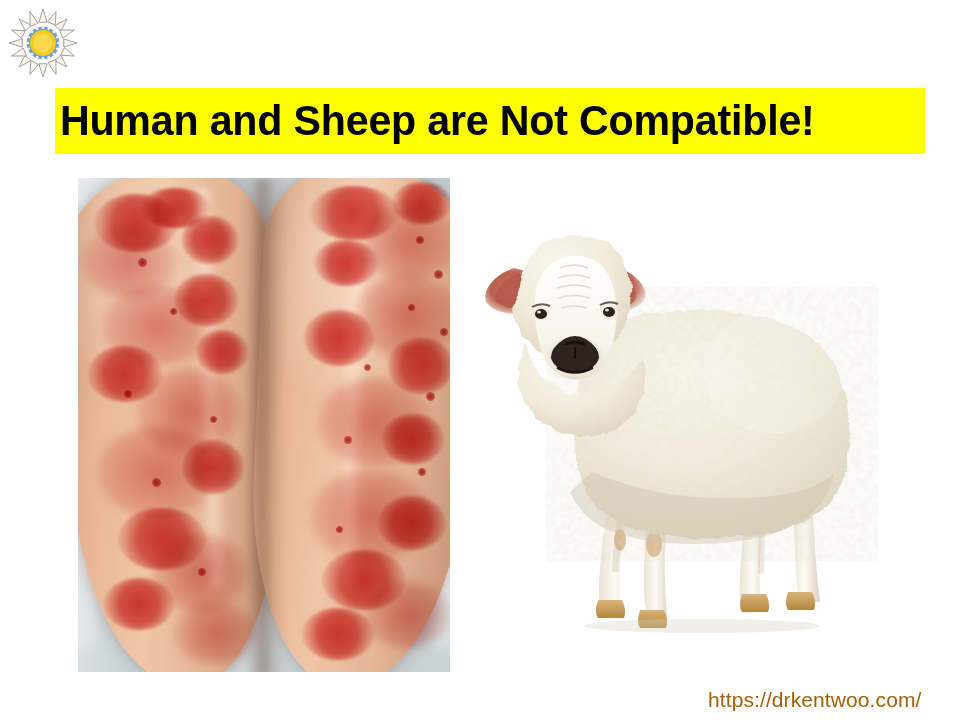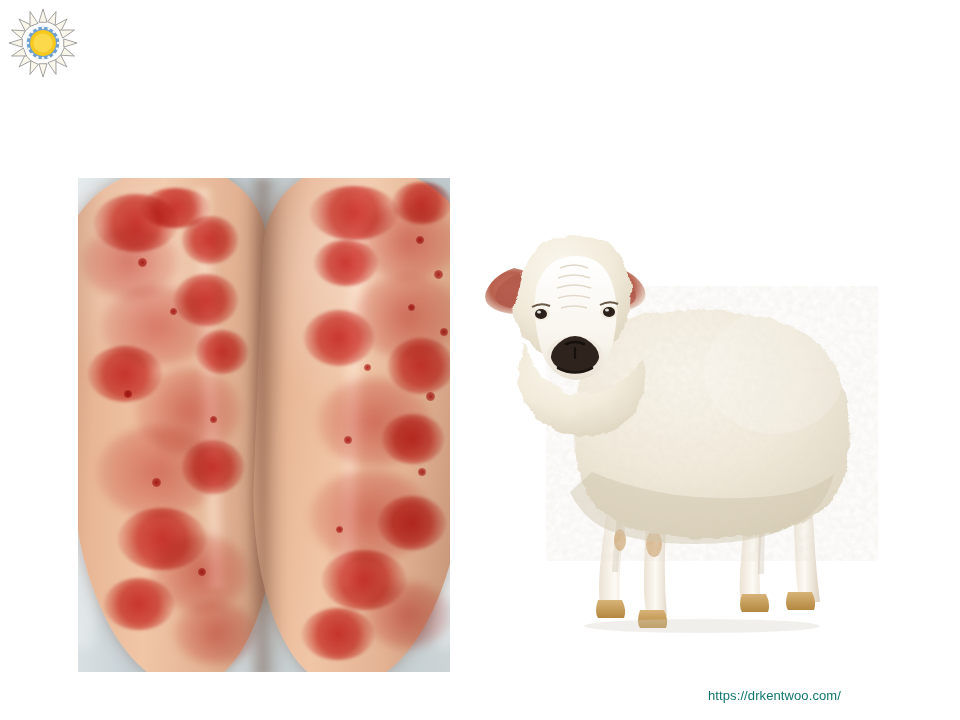--- a/index.html
+++ b/index.html
@@ -140,22 +140,22 @@
     height: 460px;
     background: #ffffff;
   }
 
   
   #footer-url {
     position: absolute;
     left: 708px;
     top: 688px;
     width: 216px;
-    font-size: 13px;
-    color: #0f766e;
+    font-size: 21px;
+    color: #a16207;
     font-family: "Liberation Sans", sans-serif;
     letter-spacing: 0.1px;
     white-space: nowrap;
   }
 </style>
 </head>
 <body>
 
 <div id="slide">
 
@@ -198,20 +198,23 @@
         <circle cx="29.5" cy="50" r="1.8"></circle>
           <circle cx="30.9" cy="42.2" r="1.8"></circle>
         <circle cx="35.4" cy="35" r="1.8"></circle>
           <circle cx="42.2" cy="30.9" r="1.8"></circle>
       </g>
       <circle cx="50" cy="50" r="17.5" fill="#f7c81e"></circle>
       <circle cx="50" cy="50" r="13" fill="#fcd94a"></circle>
     </svg>
   </div>
 
+  <div id="title-banner">
+    <span id="title-text">Human and Sheep are Not Compatible!</span>
+  </div>
 
   <div id="photo-rash">
     <div class="sheet"></div>
     <div class="sheet-fold" style="left:-10px;top:40px;width:48px;height:430px;transform:rotate(6deg);"></div>
     <div class="sheet-fold" style="left:330px;top:20px;width:54px;height:450px;transform:rotate(-7deg);"></div>
     <div class="sheet-fold" style="left:250px;top:400px;width:140px;height:40px;transform:rotate(-20deg);"></div>
 
     <div class="leg" id="leg-left"></div>
     <div class="leg" id="leg-right"></div>
     <div class="shin-light" style="left:118px;top:10px;transform:rotate(-2deg);"></div>

